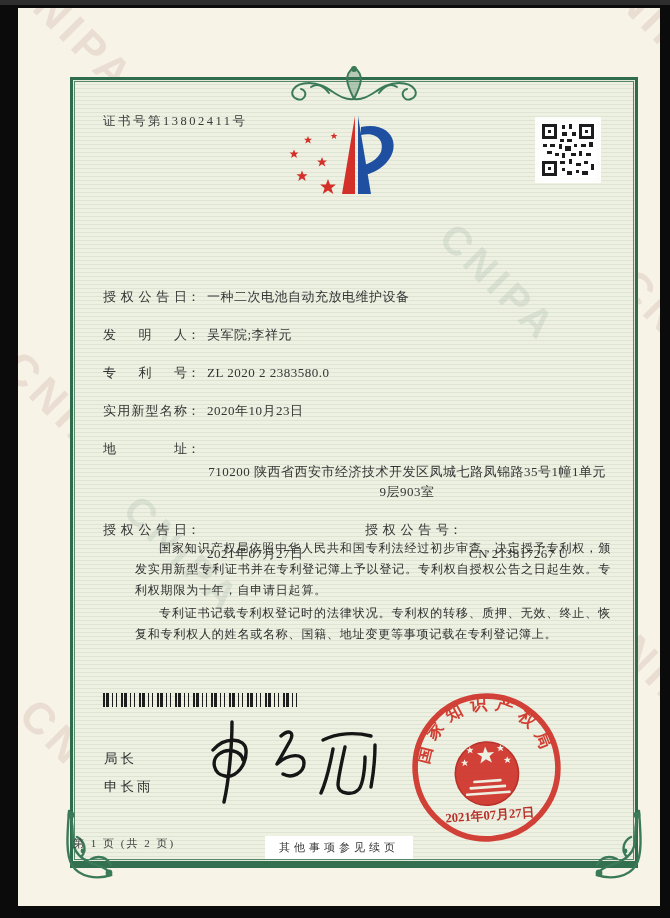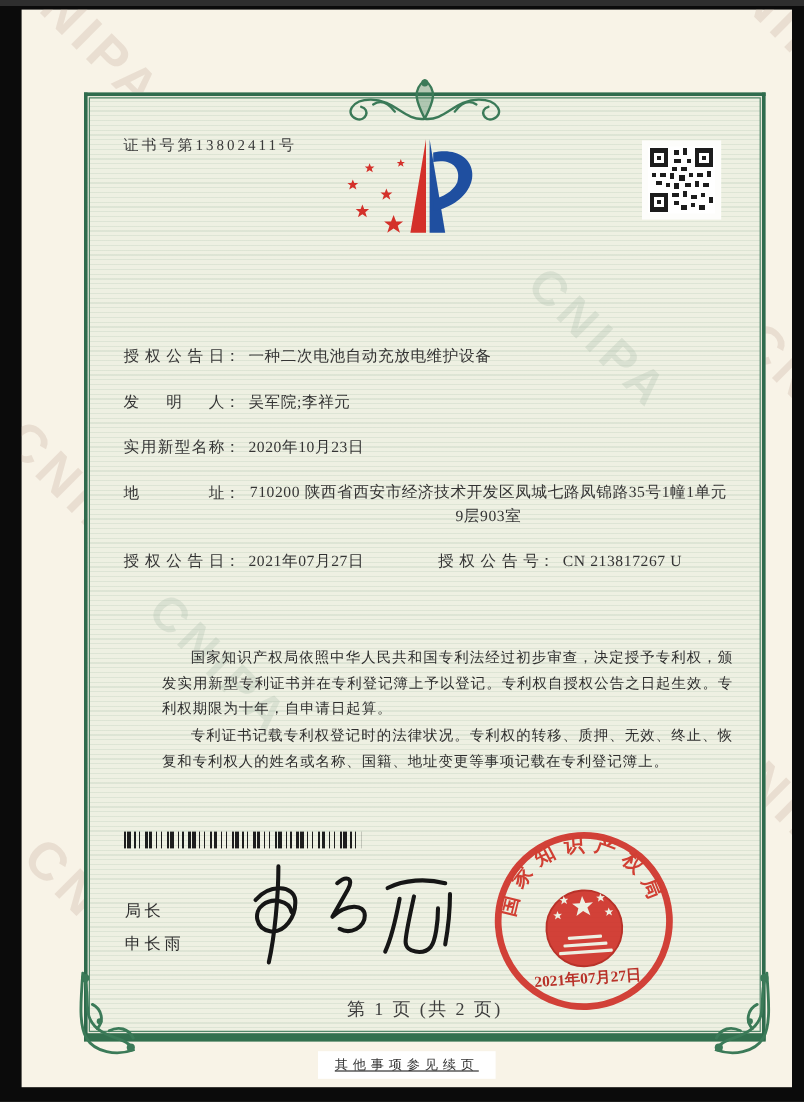--- a/index.html
+++ b/index.html
@@ -28,43 +28,43 @@
   .qr-box { position:absolute; left:462px; top:37px; width:66px; height:66px; background:#fdfdfb; padding:5px; }
   .logo { position:absolute; left:205px; top:28px; }
 
   .title { position:absolute; left:0; top:124px; width:100%; text-align:center;
            font-size:30px; font-weight:700; letter-spacing:7px; color:#272727; }
 
   .fields { position:absolute; left:30px; top:206px; width:510px; font-size:13px; color:#343434; }
   .field-row { margin-bottom:17px; line-height:21px; white-space:nowrap; }
   .f-label { display:inline-block; width:84px; text-align:justify; text-align-last:justify; vertical-align:top; }
   .f-colon { display:inline-block; margin-right:7px; vertical-align:top; }
-  .f-value { letter-spacing:0.5px; }
+  .f-value { letter-spacing:0.5px;margin-top:24px; }
   .f-value.wrap { display:inline-block; width:400px; white-space:normal; line-height:20px; vertical-align:top;text-align:center; }
   .f-value.fixedw { display:inline-block; width:158px; }
 
   .paras { position:absolute; left:30px; top:458px; width:508px; font-size:12px; color:#2e2e2e;
            line-height:1.75; letter-spacing:0.8px; text-align:justify; }
   .paras p { text-indent:2em; margin-bottom:2px;margin-left:32px; }
 
   .barcode { position:absolute; left:30px; top:613px; width:198px; height:14px;
              background:repeating-linear-gradient(90deg,#1d1d1d 0 2px,transparent 2px 3px,#1d1d1d 3px 6px,transparent 6px 9px,#1d1d1d 9px 10px,transparent 10px 13px,#1d1d1d 13px 14px,transparent 14px 18px); }
 
   .signer { position:absolute; left:31px; top:665px; font-size:13.5px; color:#2f2f2f;
             line-height:28px; letter-spacing:3px; }
   .signature { position:absolute; left:112px; top:636px; z-index:6; }
 
   .seal { position:absolute; left:336px; top:610px; width:155px; height:155px;
           transform:rotate(-4deg); opacity:0.93; z-index:5; }
 
-  .page-info { position:absolute; left:0; bottom:10px; width:100%; text-align:center;
-               font-size:15px; letter-spacing:2px; color:#3d3d3d; }
-
-  .note { position:absolute; left:50%; top:868px; transform:translateX(-50%);
-          background:#ffffff; padding:4px 14px; font-size:11px; letter-spacing:4px; color:#333; white-space:nowrap;text-decoration:underline; }
+  .page-info { position:absolute; left:0; bottom:10px; width:100%; text-align:left;
+               font-size:11px; letter-spacing:2px; color:#3d3d3d; }
+
+  .note { position:absolute; left:50%; top:828px; transform:translateX(-50%);
+          background:#ffffff; padding:4px 14px; font-size:11px; letter-spacing:4px; color:#333; white-space:nowrap; }
   .hidden-defs { position:absolute; width:0; height:0; overflow:hidden; }
 </style>
 </head>
 <body>
 
 <svg class="hidden-defs" aria-hidden="true">
   <defs>
     <path id="star5" d="M0,-9 L2.4,-2.8 9,-2.8 3.9,1.3 6,8 0,4 -6,8 -3.9,1.3 -9,-2.8 -2.4,-2.8 Z"></path>
   </defs>
 </svg>
@@ -177,20 +177,23 @@
 
 
       <div class="fields">
         <div class="field-row">
           <span class="f-label">授权公告日</span><span class="f-colon">：</span><span class="f-value">一种二次电池自动充放电维护设备</span>
         </div>
         <div class="field-row">
           <span class="f-label">发明人</span><span class="f-colon">：</span><span class="f-value">吴军院;李祥元</span>
         </div>
         <div class="field-row">
+          <span class="f-label">专利号</span><span class="f-colon">：</span><span class="f-value">ZL 2020 2 2383580.0</span>
+        </div>
+        <div class="field-row">
           <span class="f-label">实用新型名称</span><span class="f-colon">：</span><span class="f-value">2020年10月23日</span>
         </div>
         <div class="field-row">
           <span class="f-label">地址</span><span class="f-colon">：</span><span class="f-value wrap">710200 陕西省西安市经济技术开发区凤城七路凤锦路35号1幢1单元9层903室</span>
         </div>
         <div class="field-row">
           <span class="f-label">授权公告日</span><span class="f-colon">：</span><span class="f-value fixedw">2021年07月27日</span><span class="f-label">授权公告号</span><span class="f-colon">：</span><span class="f-value">CN 213817267 U</span>
         </div>
       </div>
 

